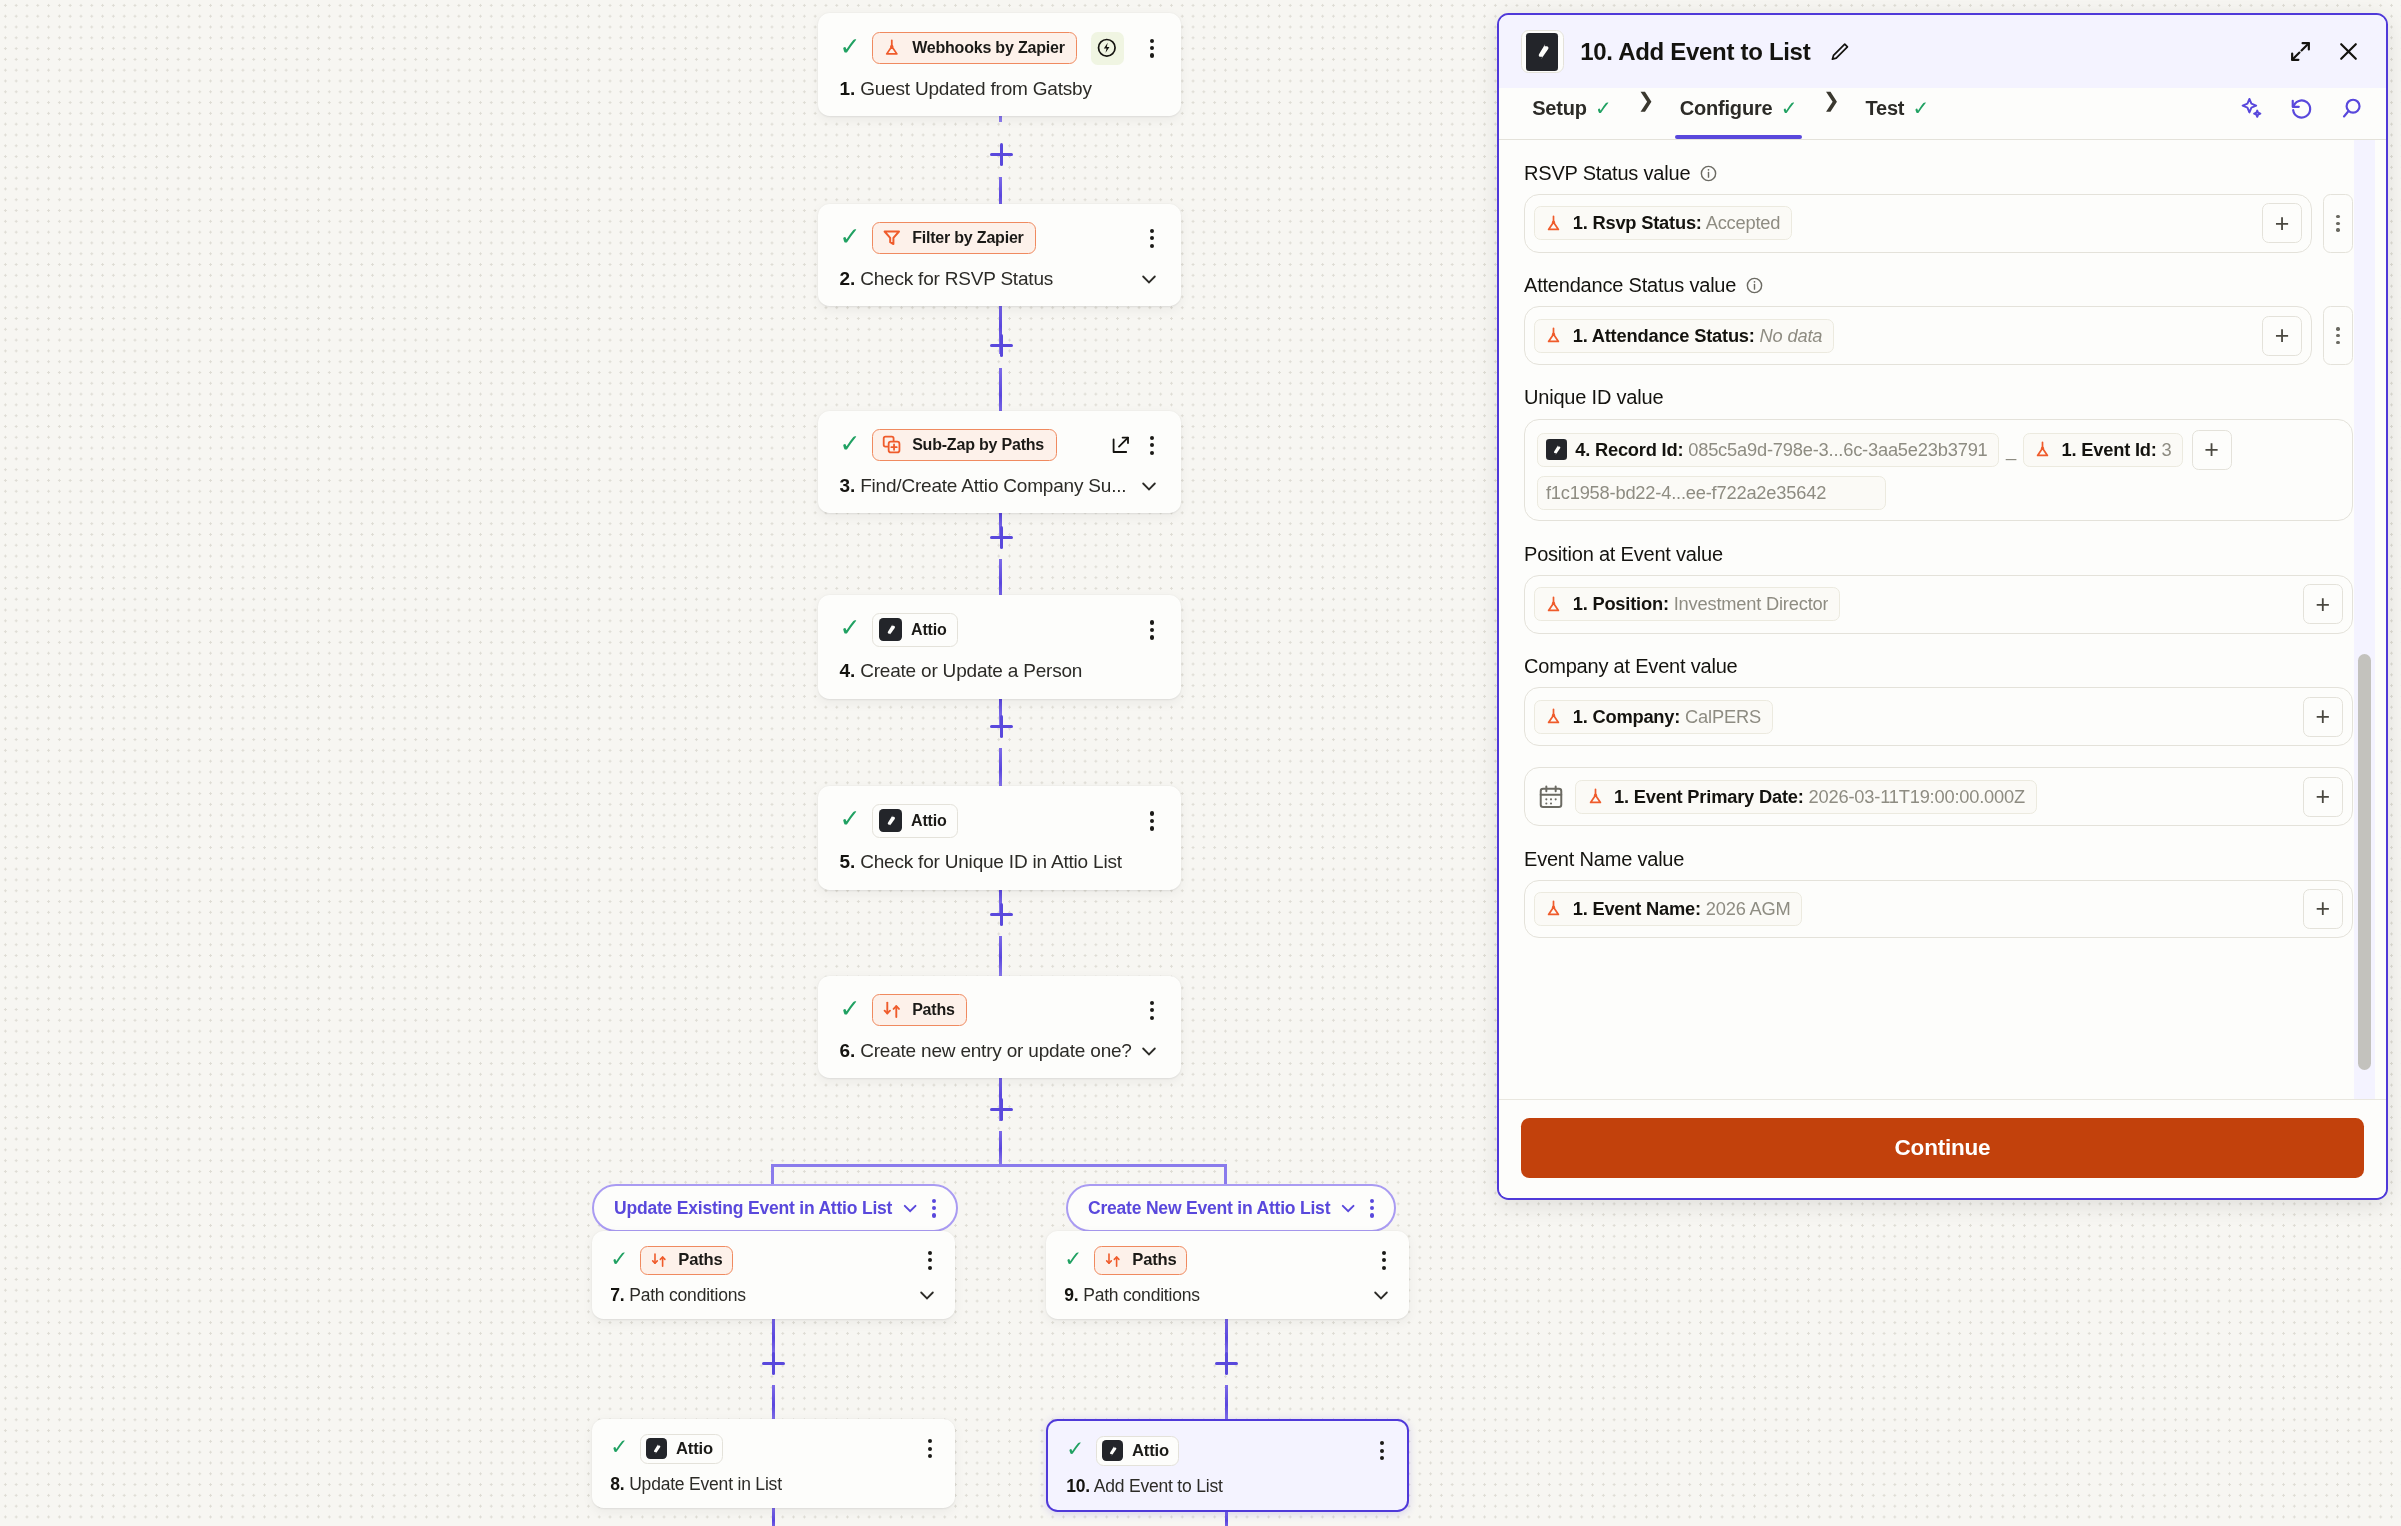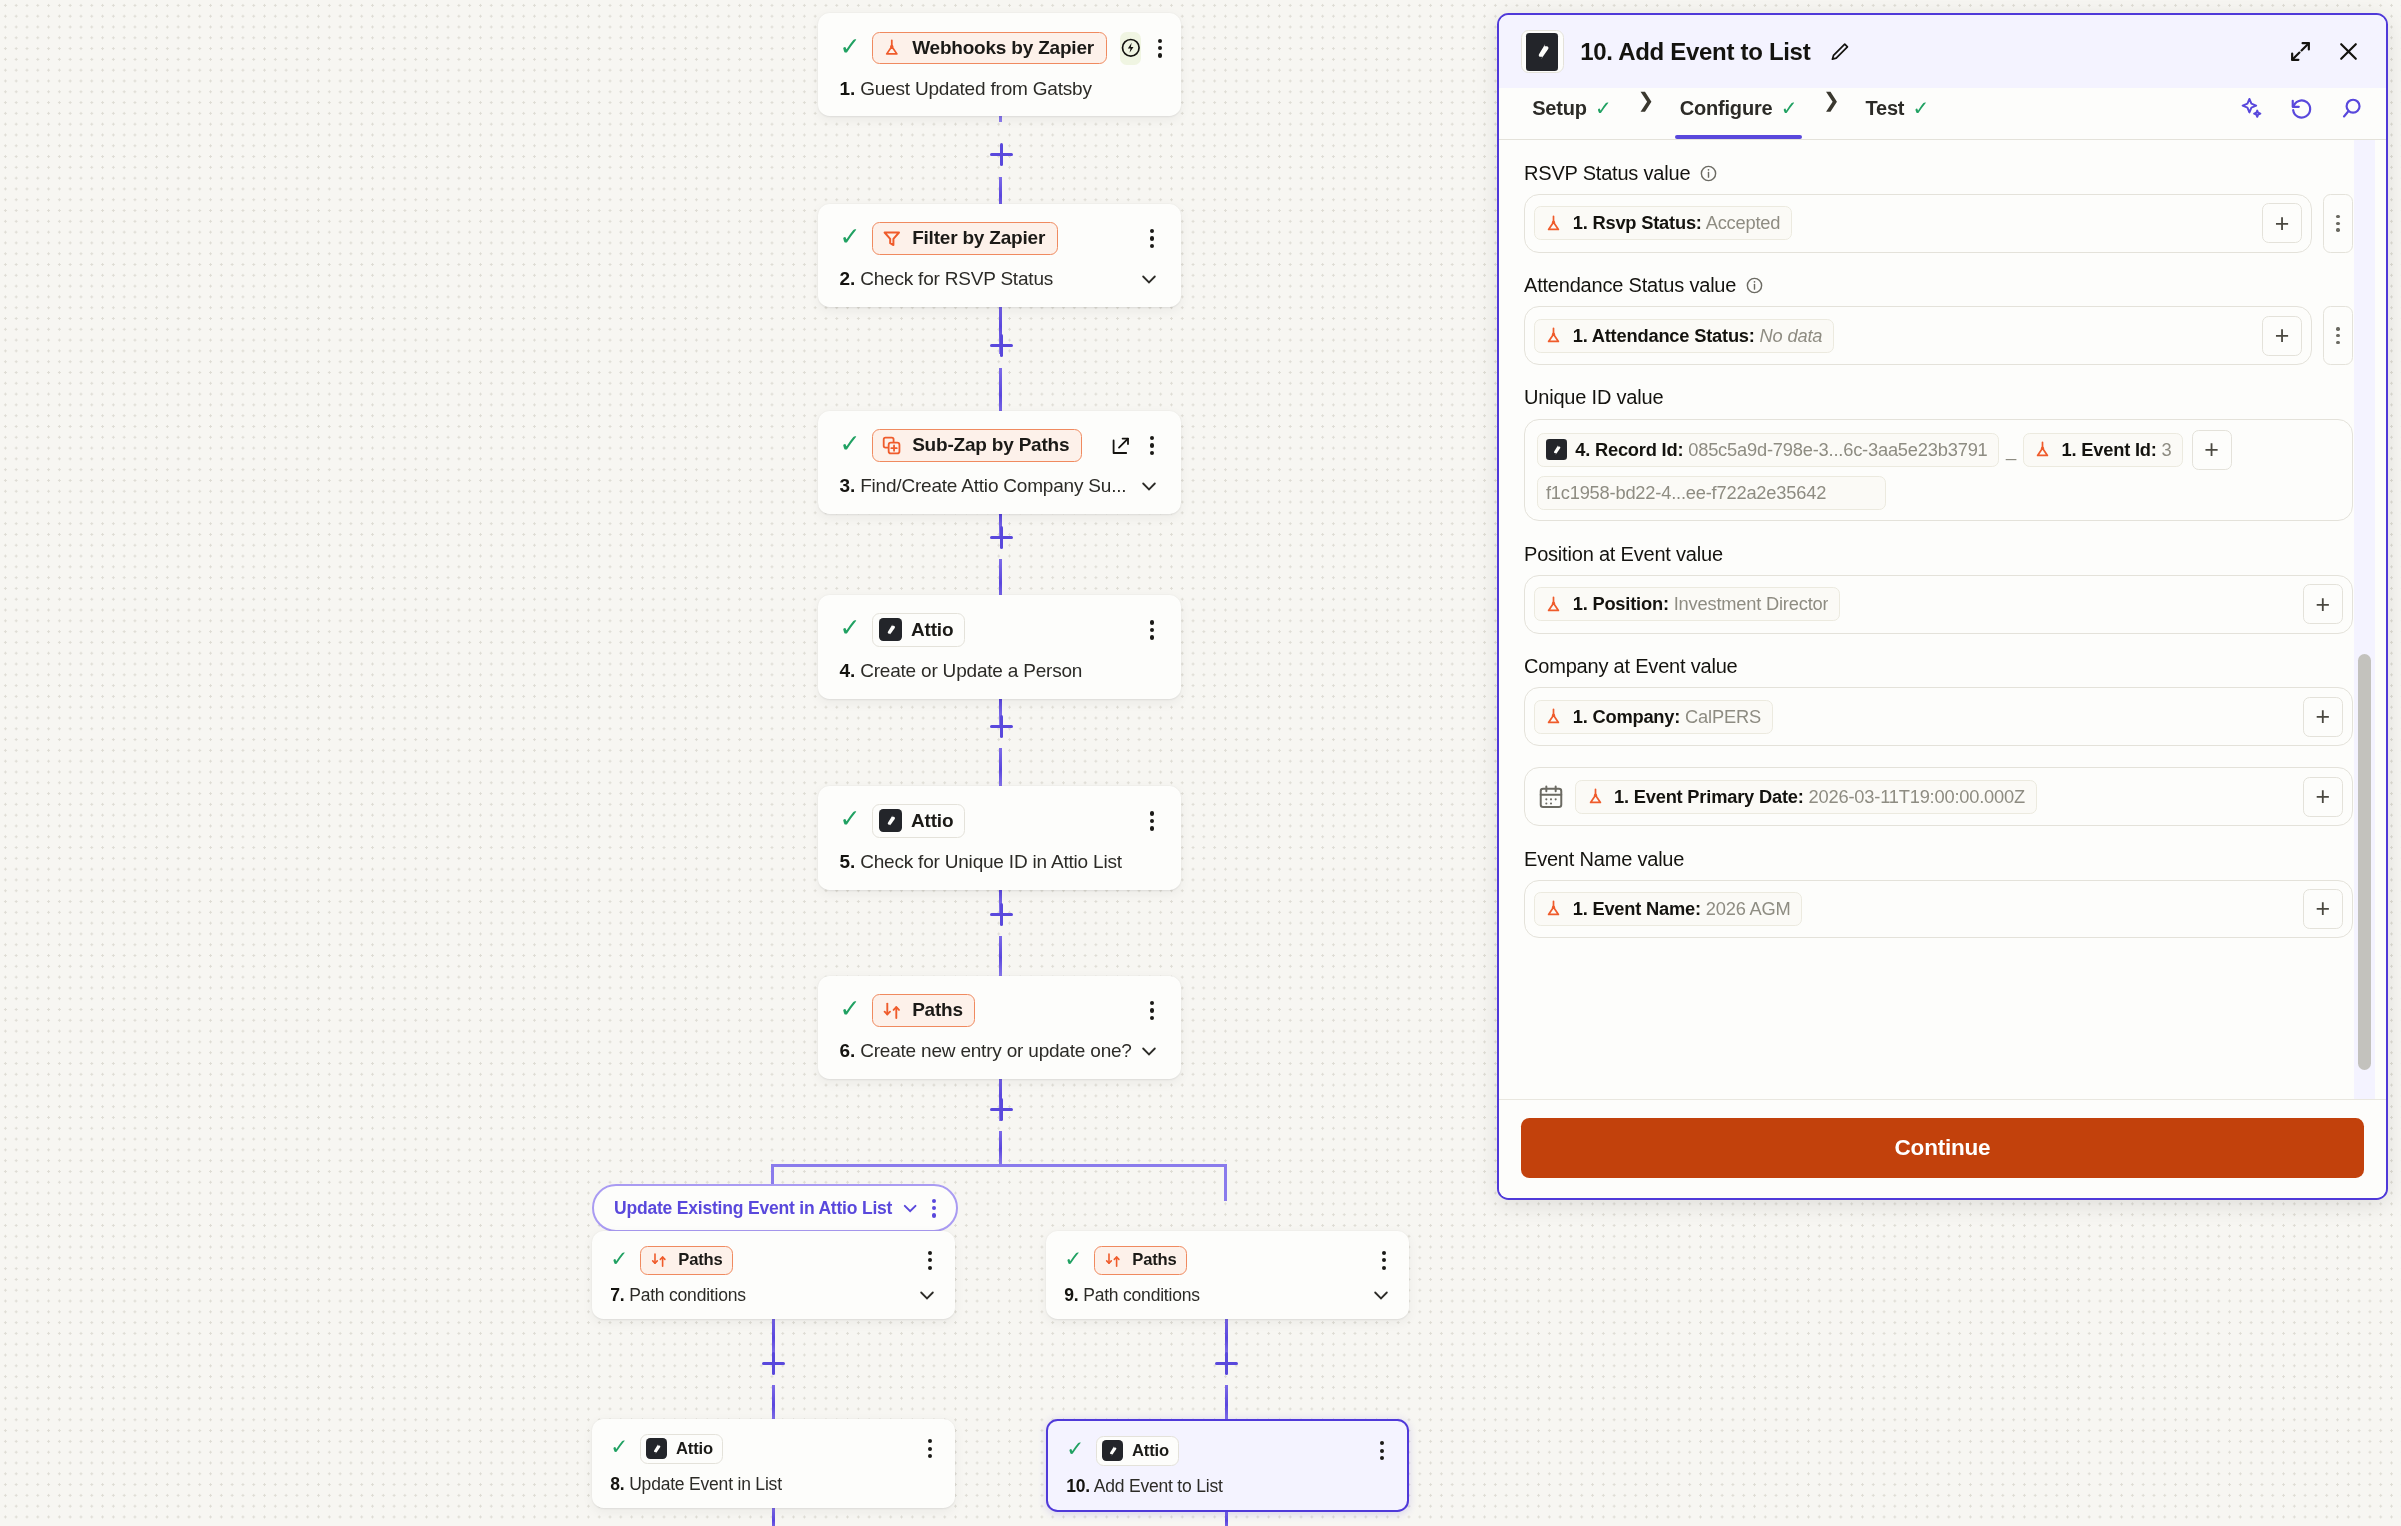--- a/index.html
+++ b/index.html
@@ -39,21 +39,21 @@
   .app-chip {
     display: inline-flex; align-items: center; gap: 9.1px;
     border: 1.7px solid #f08a5f; background: #fdf1ea;
     border-radius: 7.5px; padding: 4.2px 11.6px 4.2px 8.3px;
   }
   .app-chip.neutral {
     border: 1.2px solid #e4e2da; background: #fdfdfb;
     padding: 4.2px 10.8px 4.2px 5.8px;
   }
   .app-chip .label {
-    font-size: 19px; font-weight: 700; color: #1b1a17;
+    font-size: 16px; font-weight: 700; color: #1b1a17;
     letter-spacing: -0.2px; white-space: nowrap;
   }
   .zap-ico { width: 21.6px; height: 21.6px; flex: 0 0 21.6px; }
   .attio-ico {
     width: 23px; height: 23px; flex: 0 0 23px;
     background: #23252a; border-radius: 4.2px;
     display: flex; align-items: center; justify-content: center;
   }
   .bolt-badge {
     width: 33px; height: 33px; border-radius: 6.7px; background: #f0f5e2;
@@ -260,20 +260,31 @@
     <svg class="chev2" viewBox="0 0 24 24" fill="none" stroke="#5948dc" stroke-width="2.6" stroke-linecap="round">
         <path d="M5 9l7 7 7-7"></path>
       </svg>
     <span class="kebab">
         <i></i>
         <i></i>
         <i></i>
       </span>
   </div>
 
+  <div class="path-pill" style="left:1066px;top:1184px;">
+    <span class="plabel">Create New Event in Attio List</span>
+    <svg class="chev2" viewBox="0 0 24 24" fill="none" stroke="#5948dc" stroke-width="2.6" stroke-linecap="round">
+        <path d="M5 9l7 7 7-7"></path>
+      </svg>
+    <span class="kebab">
+        <i></i>
+        <i></i>
+        <i></i>
+      </span>
+  </div>
 
   <div class="conn" style="left:772px;top:1314px;height:48px;"></div>
   <div class="plus" style="left:762px;top:1352px;"></div>
   <div class="conn" style="left:772px;top:1385px;height:40px;"></div>
 
   <div class="conn" style="left:1225px;top:1314px;height:48px;"></div>
   <div class="plus" style="left:1215px;top:1352px;"></div>
   <div class="conn" style="left:1225px;top:1385px;height:40px;"></div>
 
   <div class="conn" style="left:772px;top:1508px;height:25px;"></div>

